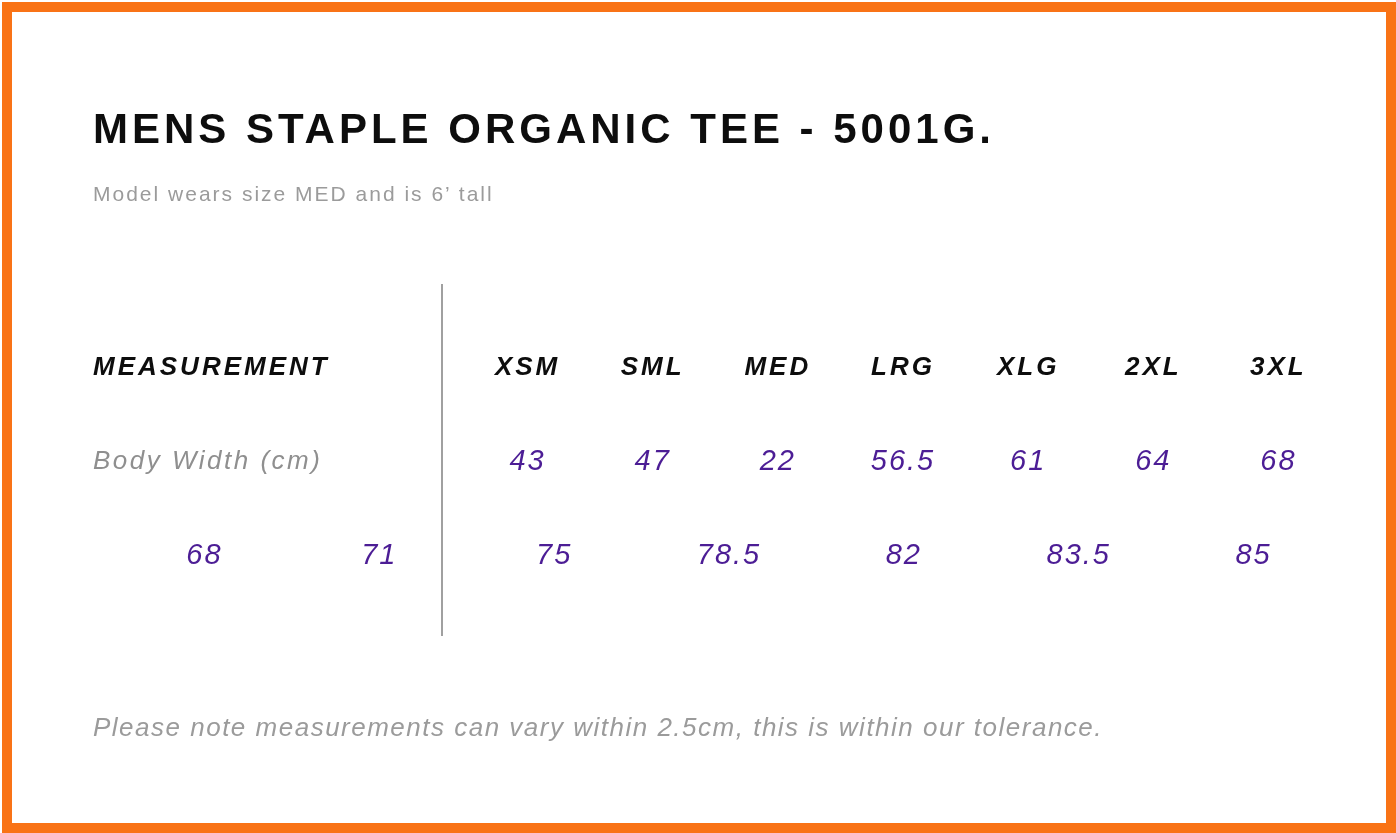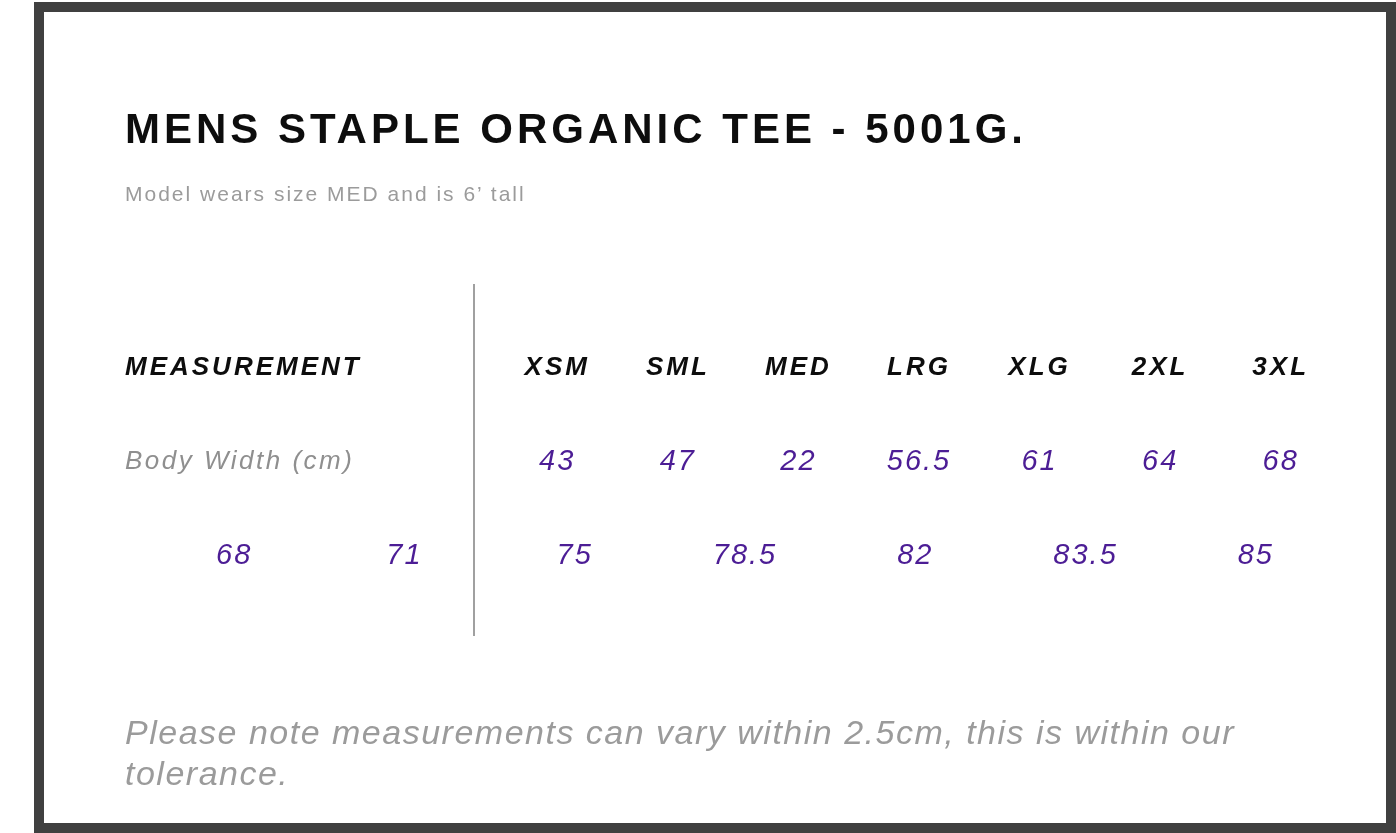--- a/index.html
+++ b/index.html
@@ -14,24 +14,23 @@
     font-family: "Liberation Sans", "DejaVu Sans", sans-serif;
     color: #0d0d0d;
     overflow: hidden;
   }
   .frame {
     position: absolute;
     top: 2px;
     left: 2px;
     right: 0;
     bottom: 0;
-    border: 10px solid #404040;
+    border: 10px solid #f97316;
     background: #ffffff;
     box-sizing: border-box;
-    margin-left: 32px;
   }
   .content {
     padding: 0 45px 0 81px;
   }
   .page-title {
     margin: 96px 0 0 0;
     font-size: 42px;
     line-height: 1;
     font-weight: bold;
     letter-spacing: 4px;
@@ -72,38 +71,37 @@
   }
   .header-label {
     color: #0d0d0d;
     font-weight: bold;
     letter-spacing: 3px;
   }
   .cols {
     flex: 1;
     display: flex;
     padding-left: 24px;
-    justify-content: flex-end;
   }
   .col {
     flex: 1;
     text-align: center;
     font-size: 29px;
     letter-spacing: 2px;
     color: #4c1d95;
   }
   .size-col {
     font-size: 26px;
     font-weight: bold;
     letter-spacing: 3px;
     color: #0d0d0d;
   }
   .note {
     margin: 76px 0 0 0;
-    font-size: 34px;
+    font-size: 26px;
     line-height: 1.2;
     font-style: italic;
     letter-spacing: 1.5px;
     color: #9b9b9b;
   }
 </style>
 </head>
 <body>
 
 <div class="frame">

